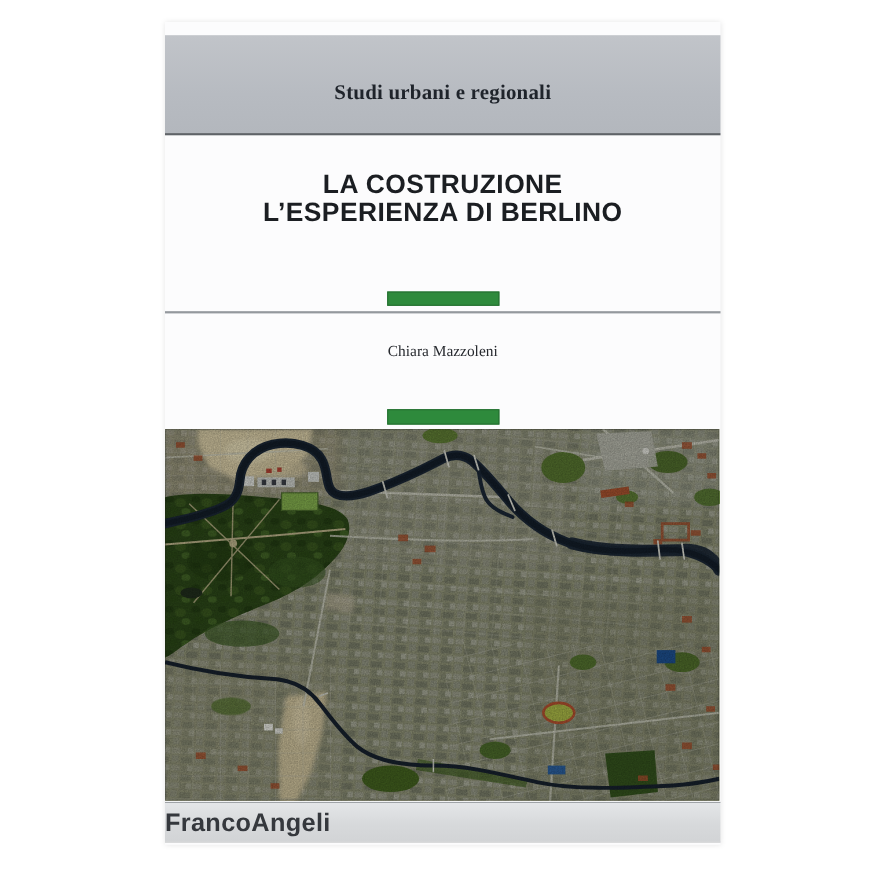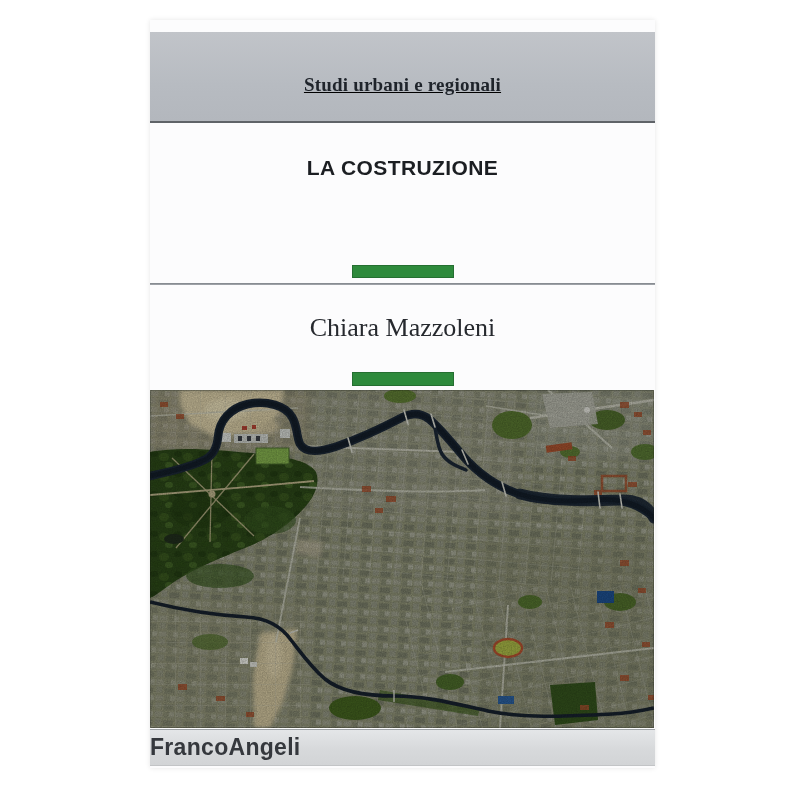--- a/index.html
+++ b/index.html
@@ -9,46 +9,46 @@
   }
   .cover{
     position:absolute;left:150px;top:20px;width:505px;height:748px;
     background:#fcfcfd;box-shadow:0 0 5px rgba(0,0,0,0.10);
   }
   .series-band{
     position:absolute;left:0;top:12px;width:100%;height:91px;
     background:linear-gradient(180deg,#c1c4c9 0%,#b7bbc1 60%,#b3b7bd 100%);
     border-bottom:2px solid #5f6368;
     display:flex;align-items:center;justify-content:center;
-    padding-top:16px;box-sizing:border-box;text-decoration:underline;
+    padding-top:16px;box-sizing:border-box;
   }
   .series-label{
     font-family:"Liberation Serif",serif;font-weight:bold;font-size:19px;color:#1f242b;
     letter-spacing:0.2px;
   }
   .title-block{
     position:absolute;left:0;top:135px;width:100%;text-align:center;
   }
   .title-line{
-    display:block;font-weight:bold;font-size:21px;line-height:26px;
+    display:block;font-weight:bold;font-size:24px;line-height:26px;
     color:#1b1e22;letter-spacing:0.4px;
   }
   .accent-bar{
     position:absolute;left:202px;width:102px;background:#2e8a3c;
     border:1px solid #256f31;box-sizing:border-box;
   }
   .accent-bar.top{top:245px;height:13px;}
   .accent-bar.bottom{top:352px;height:14px;}
   .rule{
     position:absolute;left:0;top:263px;width:100%;height:2px;
     background:linear-gradient(180deg,#7d8288,#a7abb0);
   }
   .author-name{
     position:absolute;left:0;top:293px;width:100%;text-align:center;
-    font-family:"Liberation Serif",serif;font-size:26px;color:#26292e;
+    font-family:"Liberation Serif",serif;font-size:14px;color:#26292e;
   }
   .photo-wrap{
     position:absolute;left:0;top:370px;width:504px;height:338px;overflow:hidden;
     background:#8a8d72;
   }
   .photo-wrap svg{display:block;width:504px;height:338px;}
   .soft{filter:blur(4px);}
   .soft2{filter:blur(2px);}
   .publisher-strip{
     position:absolute;left:0;top:709px;width:100%;height:37px;
@@ -64,20 +64,21 @@
 <body>
 
 <div class="cover">
 
   <div class="series-band">
     <span class="series-label">Studi urbani e regionali</span>
   </div>
 
   <div class="title-block">
     <span class="title-line">LA COSTRUZIONE</span>
+    <span class="title-line">L’ESPERIENZA DI BERLINO</span>
   </div>
 
   <div class="accent-bar top"></div>
   <div class="rule"></div>
 
   <div class="author-name">Chiara Mazzoleni</div>
 
   <div class="accent-bar bottom"></div>
 
   <div class="photo-wrap">

